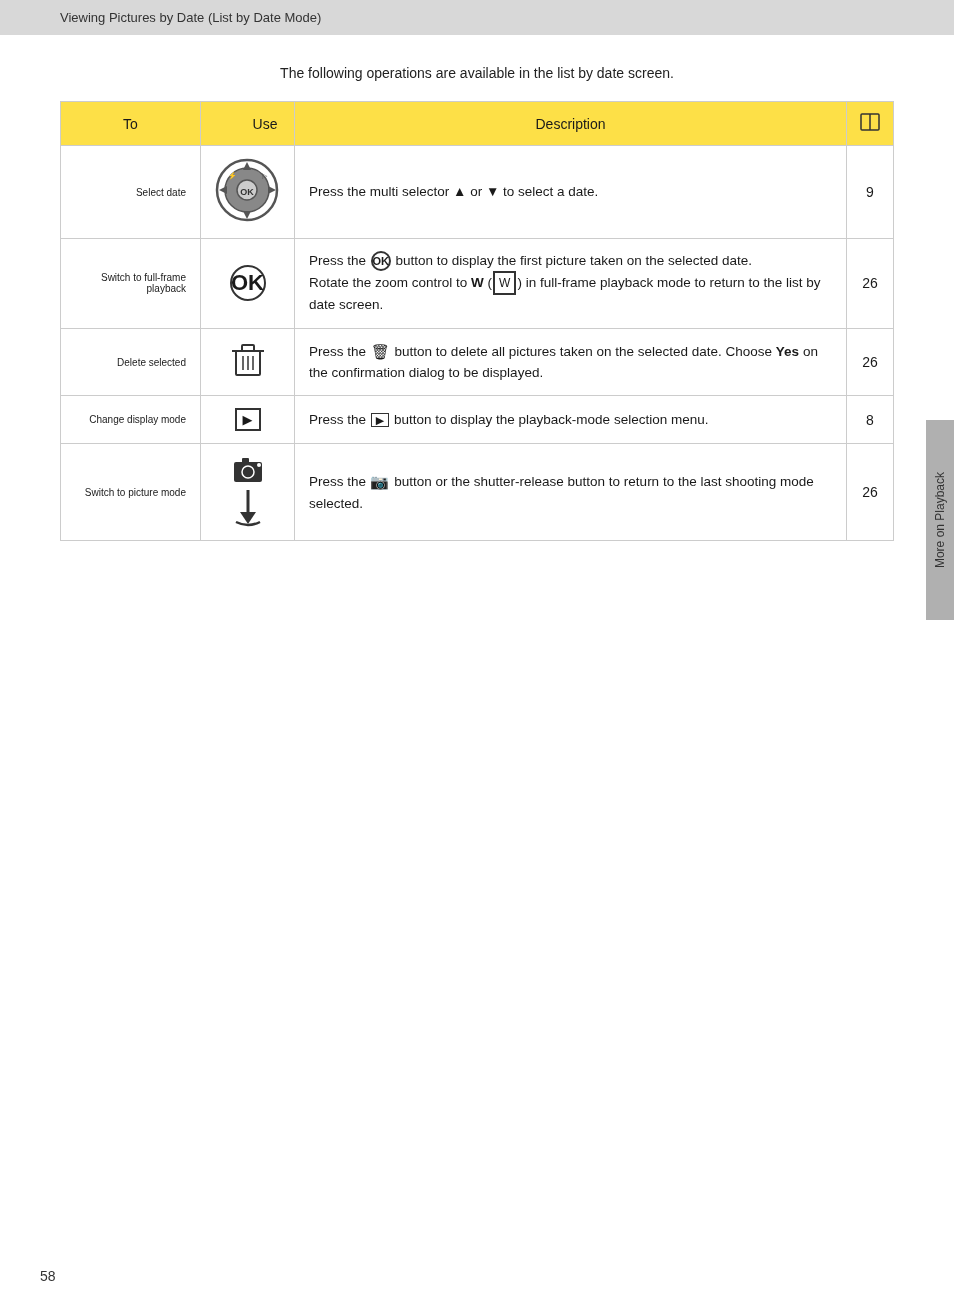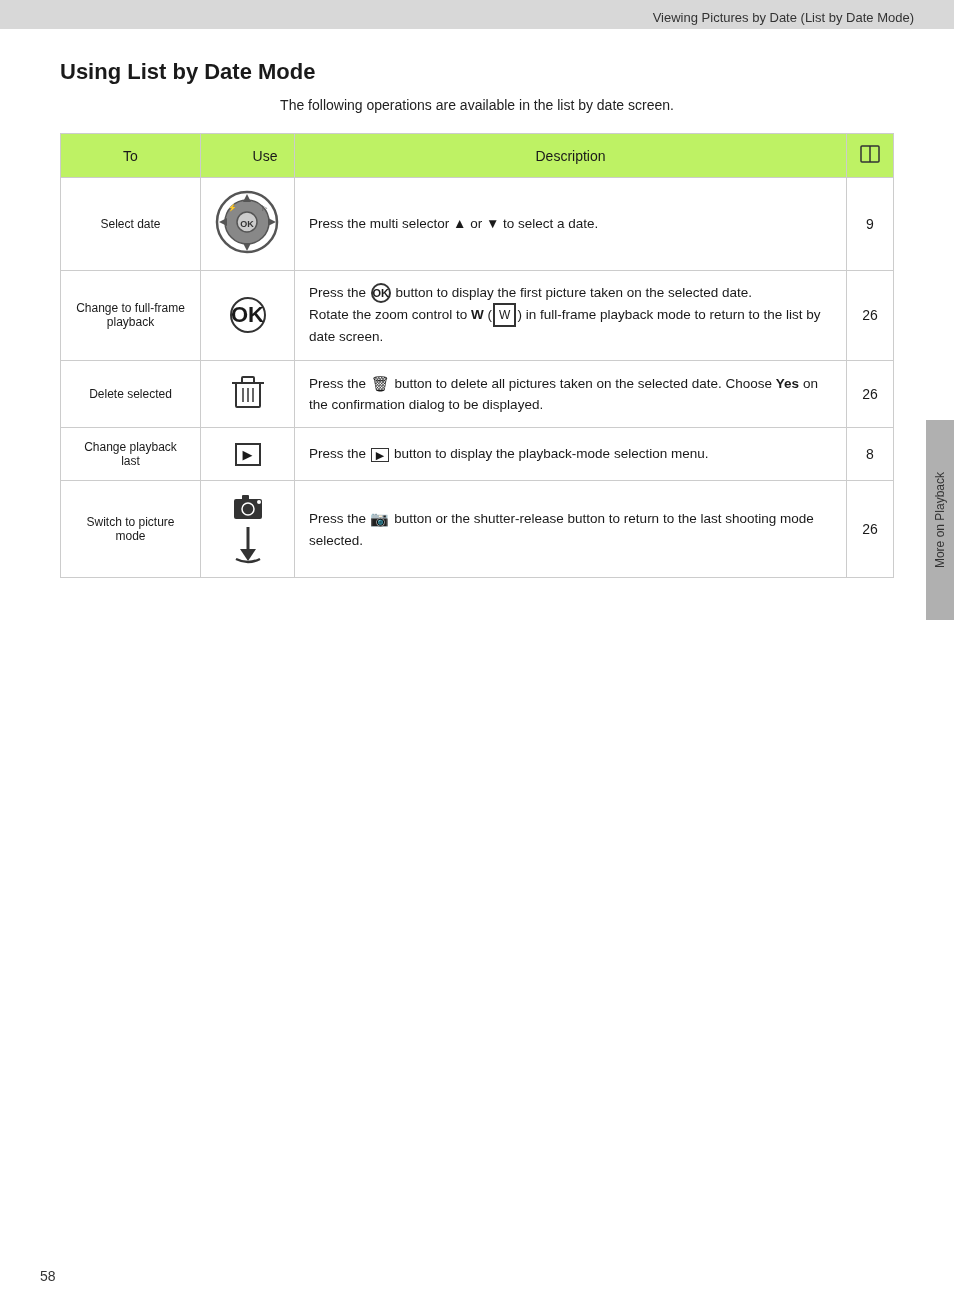--- a/index.html
+++ b/index.html
@@ -9,24 +9,23 @@
       background: #ffffff;
       font-family: Arial, Helvetica, sans-serif;
       font-size: 14px;
       color: #1a1a1a;
       position: relative;
     }
 
     
     .top-bar {
       background: #d8d8d8;
-      padding: 10px 40px 4px 60px;
+      padding: 10px 40px 10px 60px;
       font-size: 13px;
       color: #333;
-      text-align: right;
     }
 
     
     .side-tab {
       position: absolute;
       right: 0;
       top: 420px;
       width: 28px;
       height: 200px;
       background: #b0b0b0;
@@ -61,21 +60,21 @@
     }
 
     
     table {
       width: 100%;
       border-collapse: collapse;
       margin-bottom: 30px;
     }
 
     thead tr {
-      background: #bef264;
+      background: #fde047;
     }
 
     thead th {
       border: 1px solid #ccc;
       padding: 10px 12px;
       font-weight: normal;
       font-size: 14px;
       text-align: center;
     }
 
@@ -89,23 +88,23 @@
     }
 
     tbody td {
       border-left: 1px solid #ccc;
       border-right: 1px solid #ccc;
       padding: 12px 14px;
       vertical-align: middle;
     }
 
     tbody td.col-to {
-      font-size: 12px;
+      font-size: 10px;
       color: #1a1a1a;
-      text-align: center;
+      text-align: right;
       vertical-align: middle;
     }
 
     tbody td.col-use {
       text-align: center;
       vertical-align: middle;
     }
 
     tbody td.col-desc {
       font-size: 13.5px;
@@ -226,21 +225,20 @@
 <div class="top-bar">
   <span>Viewing Pictures by Date (List by Date Mode)</span>
 </div>
 
 <div class="side-tab">
   <span>More on Playback</span>
 </div>
 
 <div class="main-content">
 
-  <h1 class="page-title">Using List by Date Mode</h1>
   <p class="subtitle">The following operations are available in the list by date screen.</p>
 
   <table>
     <thead>
       <tr>
         <th class="col-to">To</th>
         <th class="col-use">Use</th>
         <th class="col-desc">Description</th>
         <th class="col-ref">
           
@@ -278,21 +276,21 @@
             <text x="47" y="20" font-size="7" fill="#555" font-family="Arial">▷</text>
           </svg>
         </td>
         <td class="col-desc">
           Press the multi selector ▲ or ▼ to select a date.
         </td>
         <td class="col-ref">9</td>
       </tr>
 
       <tr>
-        <td class="col-to">Change to full-frame playback</td>
+        <td class="col-to">Switch to full-frame playback</td>
         <td class="col-use">
           <div class="icon-ok">OK</div>
         </td>
         <td class="col-desc">
           Press the <span class="inline-ok">OK</span> button to display the first picture taken on the selected date.<br>
           Rotate the zoom control to <span class="inline-bold">W</span> (<span class="inline-w-box">W</span>) in full-frame playback mode to return to the list by date screen.
         </td>
         <td class="col-ref">26</td>
       </tr>
 
@@ -310,21 +308,21 @@
           </svg>
         </td>
         <td class="col-desc">
           Press the <span class="inline-trash">🗑</span> button to delete all pictures taken on the selected date. Choose <span class="inline-bold">Yes</span> on the confirmation dialog to be displayed.
         </td>
         <td class="col-ref">26</td>
       </tr>
 
 
       <tr>
-        <td class="col-to">Change playback last</td>
+        <td class="col-to">Change display mode</td>
         <td class="col-use">
           <div class="icon-play">▶</div>
         </td>
         <td class="col-desc">
           Press the <span class="inline-play">▶</span> button to display the playback-mode selection menu.
         </td>
         <td class="col-ref">8</td>
       </tr>
 
       <tr>

